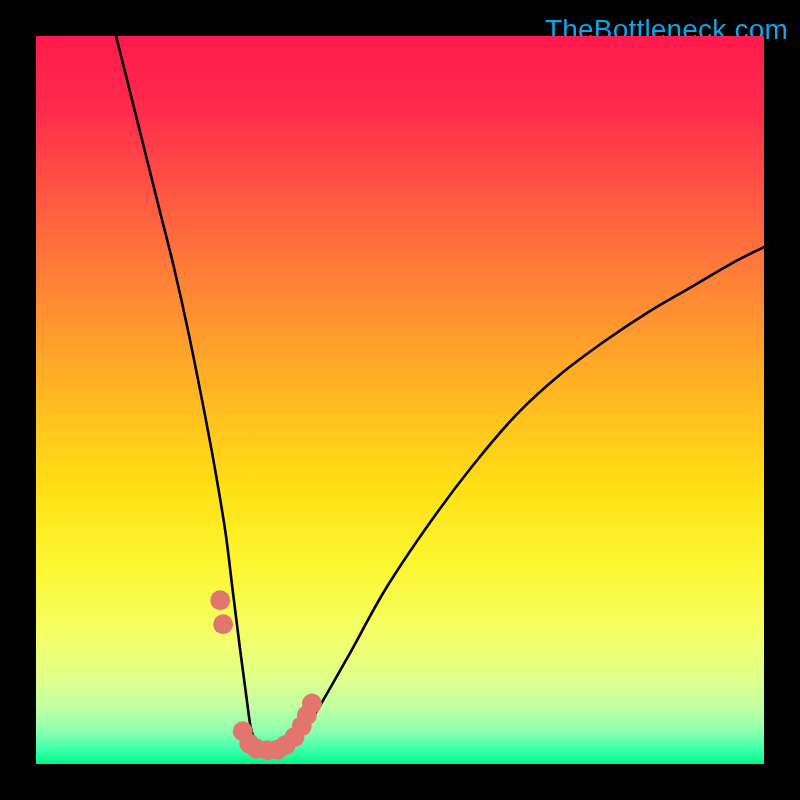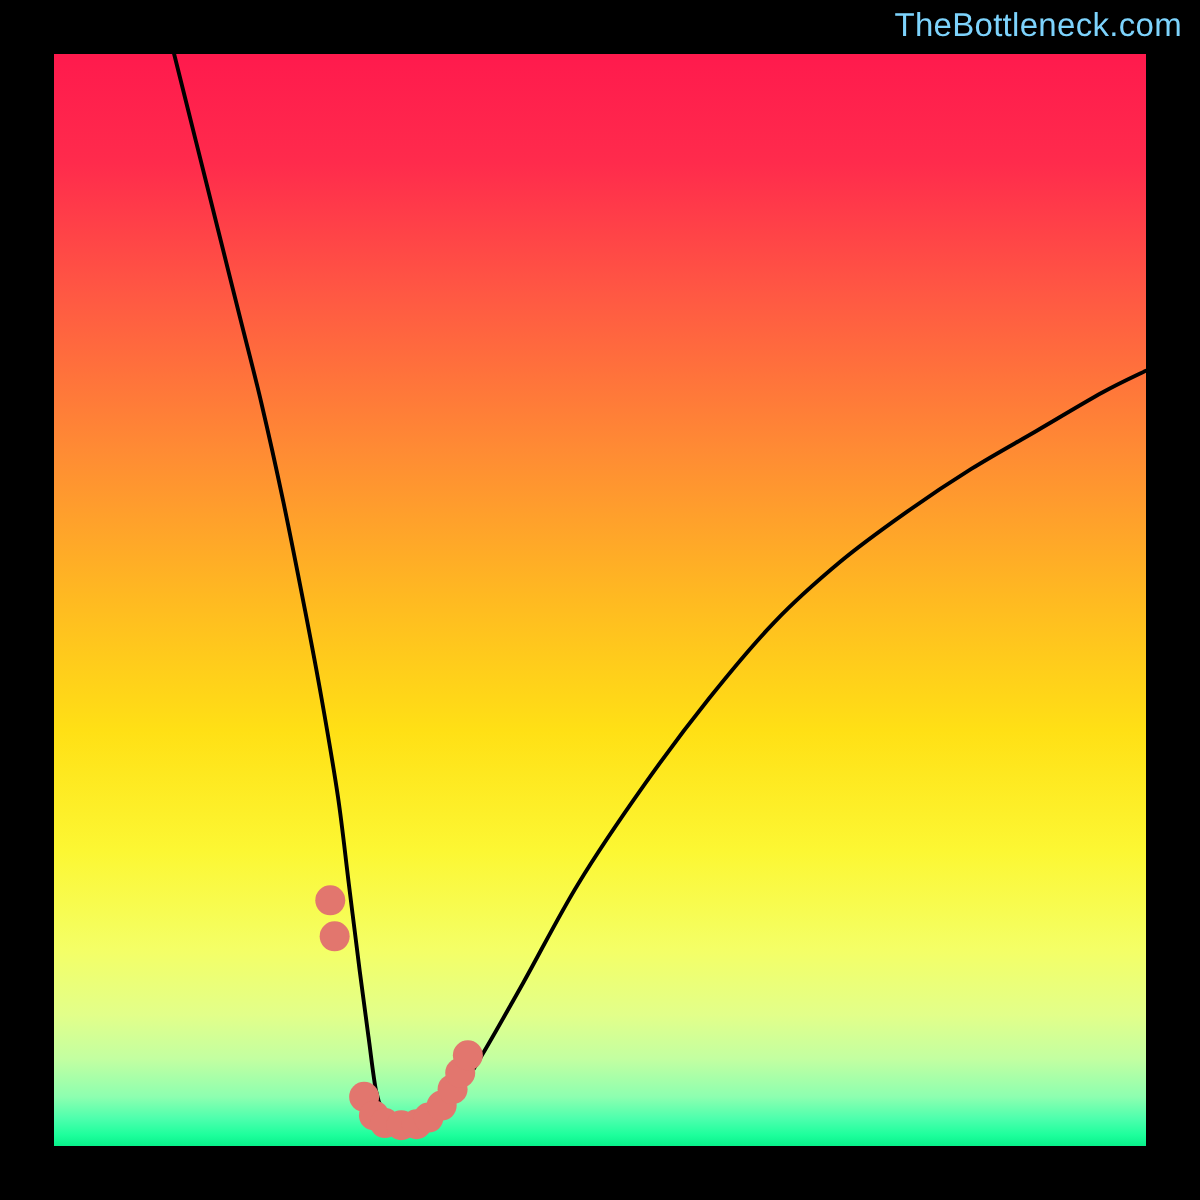--- a/index.html
+++ b/index.html
@@ -25,24 +25,24 @@
     top: 36px;
     width: 728px;
     height: 728px;
   }
   .gradient {
     position: absolute;
     left: 0; top: 0; right: 0; bottom: 0;
   }
   .watermark {
     position: absolute;
-    top: 4px;
+    top: 14px;
     right: 12px;
-    color: #7dd3fc;
-    font-size: 22px;
+    color: #0ea5e9;
+    font-size: 28px;
     letter-spacing: 0.2px;
     font-weight: 500;
   }
   svg.curve {
     position: absolute;
     left: 0;
     top: 0;
   }
 </style>
 </head>

